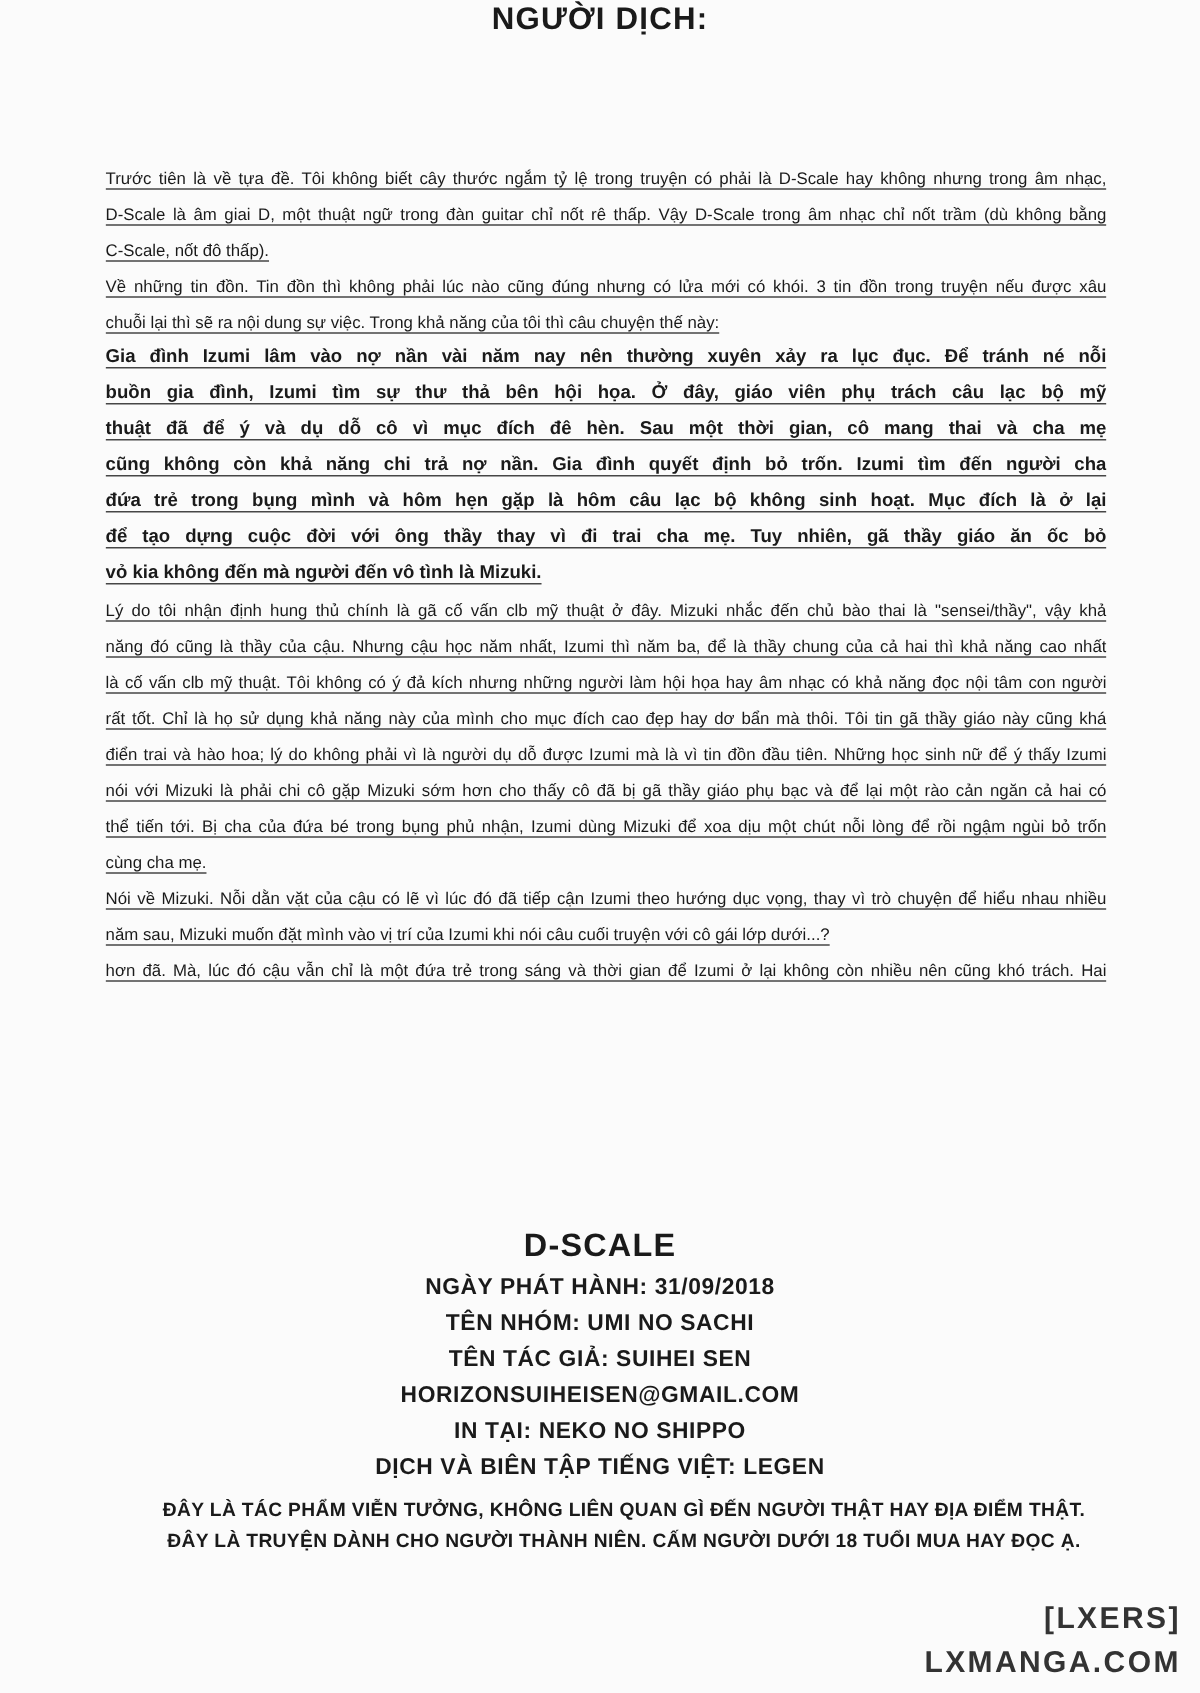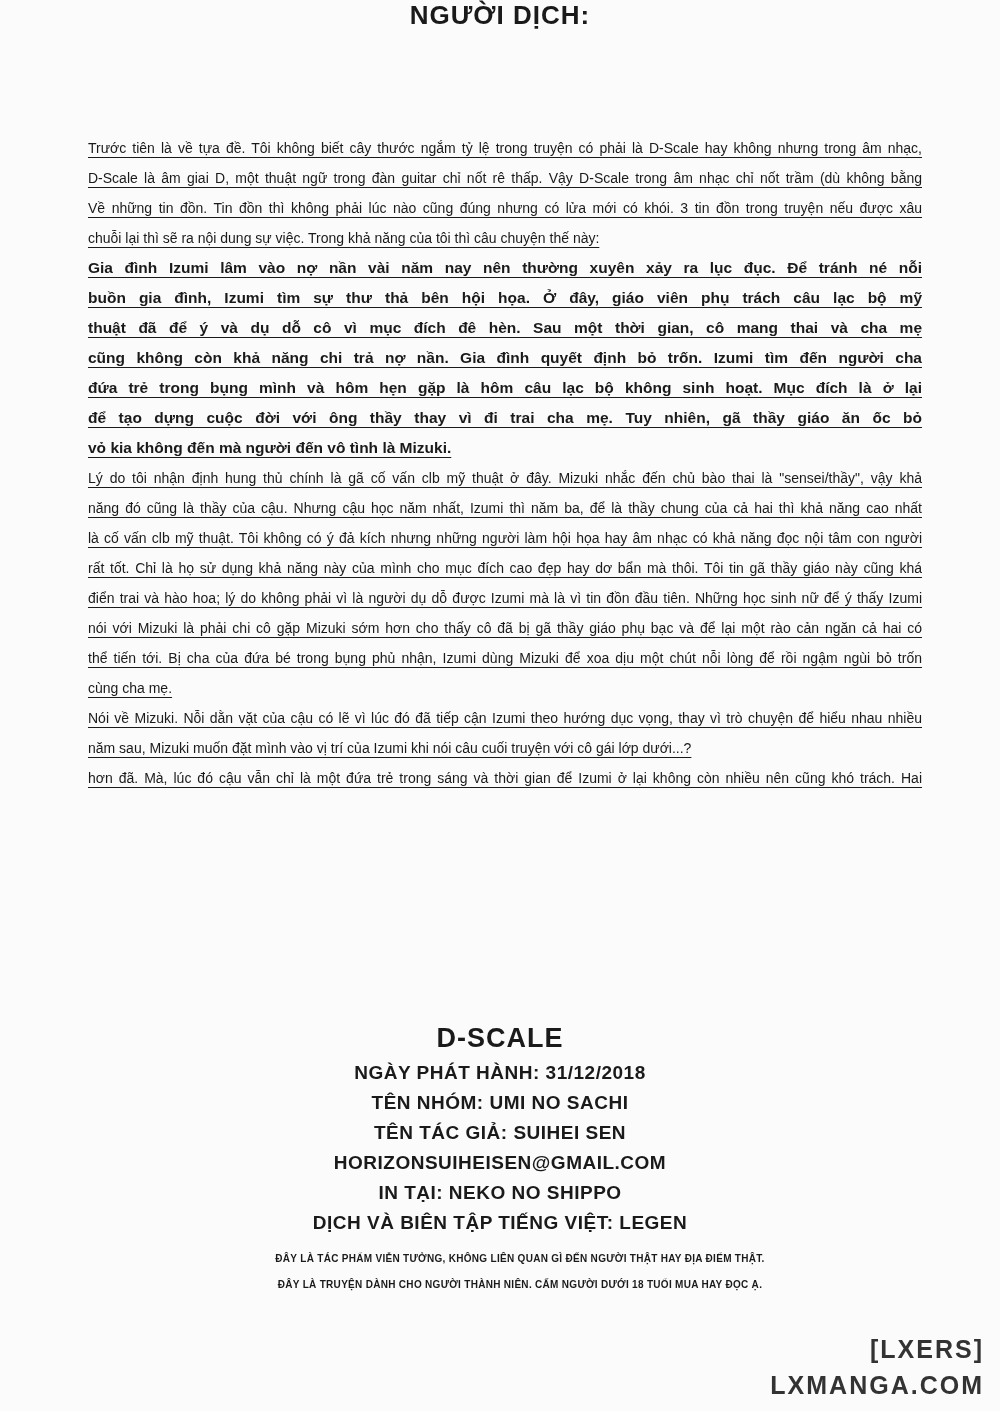--- a/index.html
+++ b/index.html
@@ -58,40 +58,41 @@
   }
   .release-title { font-size: 27px; line-height: 40px; letter-spacing: 1px; }
   .release-line  { font-size: 19px; line-height: 30px; letter-spacing: 0.5px; }
 
   .disclaimer {
     position: absolute;
     top: 1246px; left: 0; right: 0;
     text-align: center;
     font-weight: bold;
   }
-  .disclaimer-line { font-size: 10px; line-height: 26px; letter-spacing: 0.3px; padding-left: 40px; }
+  .disclaimer-line { font-size: 16px; line-height: 26px; letter-spacing: 0.3px; padding-left: 40px; }
 
   .watermark {
     position: absolute;
     right: 16px; bottom: 8px;
     text-align: right;
     font-weight: bold;
     color: var(--watermark);
   }
   .watermark-line { font-size: 25px; line-height: 36px; letter-spacing: 2px; }
 </style>
 </head>
 <body>
 
 <div class="page">
   <div class="page-title">NGƯỜI DỊCH:</div>
 
   <div class="body-text">
       <div class="line regular"><span>Trước tiên là về tựa đề. Tôi không biết cây thước ngắm tỷ lệ trong truyện có phải là D-Scale hay không nhưng trong âm nhạc,</span></div>
       <div class="line regular"><span>D-Scale là âm giai D, một thuật ngữ trong đàn guitar chỉ nốt rê thấp. Vậy D-Scale trong âm nhạc chỉ nốt trầm (dù không bằng</span></div>
+      <div class="line regular end"><span>C-Scale, nốt đô thấp).</span></div>
       <div class="line regular"><span>Về những tin đồn. Tin đồn thì không phải lúc nào cũng đúng nhưng có lửa mới có khói. 3 tin đồn trong truyện nếu được xâu</span></div>
       <div class="line regular end"><span>chuỗi lại thì sẽ ra nội dung sự việc. Trong khả năng của tôi thì câu chuyện thế này:</span></div>
       <div class="line story"><span>Gia đình Izumi lâm vào nợ nần vài năm nay nên thường xuyên xảy ra lục đục. Để tránh né nỗi</span></div>
       <div class="line story"><span>buồn gia đình, Izumi tìm sự thư thả bên hội họa. Ở đây, giáo viên phụ trách câu lạc bộ mỹ</span></div>
       <div class="line story"><span>thuật đã để ý và dụ dỗ cô vì mục đích đê hèn. Sau một thời gian, cô mang thai và cha mẹ</span></div>
       <div class="line story"><span>cũng không còn khả năng chi trả nợ nần. Gia đình quyết định bỏ trốn. Izumi tìm đến người cha</span></div>
       <div class="line story"><span>đứa trẻ trong bụng mình và hôm hẹn gặp là hôm câu lạc bộ không sinh hoạt. Mục đích là ở lại</span></div>
       <div class="line story"><span>để tạo dựng cuộc đời với ông thầy thay vì đi trai cha mẹ. Tuy nhiên, gã thầy giáo ăn ốc bỏ</span></div>
       <div class="line story end"><span>vỏ kia không đến mà người đến vô tình là Mizuki.</span></div>
       <div class="line regular"><span>Lý do tôi nhận định hung thủ chính là gã cố vấn clb mỹ thuật ở đây. Mizuki nhắc đến chủ bào thai là "sensei/thầy", vậy khả</span></div>
@@ -103,21 +104,21 @@
       <div class="line regular"><span>thể tiến tới. Bị cha của đứa bé trong bụng phủ nhận, Izumi dùng Mizuki để xoa dịu một chút nỗi lòng để rồi ngậm ngùi bỏ trốn</span></div>
       <div class="line regular end"><span>cùng cha mẹ.</span></div>
       <div class="line regular"><span>Nói về Mizuki. Nỗi dằn vặt của cậu có lẽ vì lúc đó đã tiếp cận Izumi theo hướng dục vọng, thay vì trò chuyện để hiểu nhau nhiều</span></div>
       <div class="line regular end"><span>năm sau, Mizuki muốn đặt mình vào vị trí của Izumi khi nói câu cuối truyện với cô gái lớp dưới...?</span></div>
       <div class="line regular"><span>hơn đã. Mà, lúc đó cậu vẫn chỉ là một đứa trẻ trong sáng và thời gian để Izumi ở lại không còn nhiều nên cũng khó trách. Hai</span></div>
     </div>
 
   <div class="release">
     <div class="release-title">D-SCALE</div>
     <div id="release-lines">
-        <div class="release-line">NGÀY PHÁT HÀNH: 31/12/2018</div>
+        <div class="release-line">NGÀY PHÁT HÀNH: 31/09/2018</div>
         <div class="release-line">TÊN NHÓM: UMI NO SACHI</div>
         <div class="release-line">TÊN TÁC GIẢ: SUIHEI SEN</div>
         <div class="release-line">HORIZONSUIHEISEN@GMAIL.COM</div>
         <div class="release-line">IN TẠI: NEKO NO SHIPPO</div>
         <div class="release-line">DỊCH VÀ BIÊN TẬP TIẾNG VIỆT: LEGEN</div>
       </div>
   </div>
 
   <div class="disclaimer" id="disclaimer">
       <div class="disclaimer-line">ĐÂY LÀ TÁC PHẨM VIỄN TƯỞNG, KHÔNG LIÊN QUAN GÌ ĐẾN NGƯỜI THẬT HAY ĐỊA ĐIỂM THẬT.</div>

